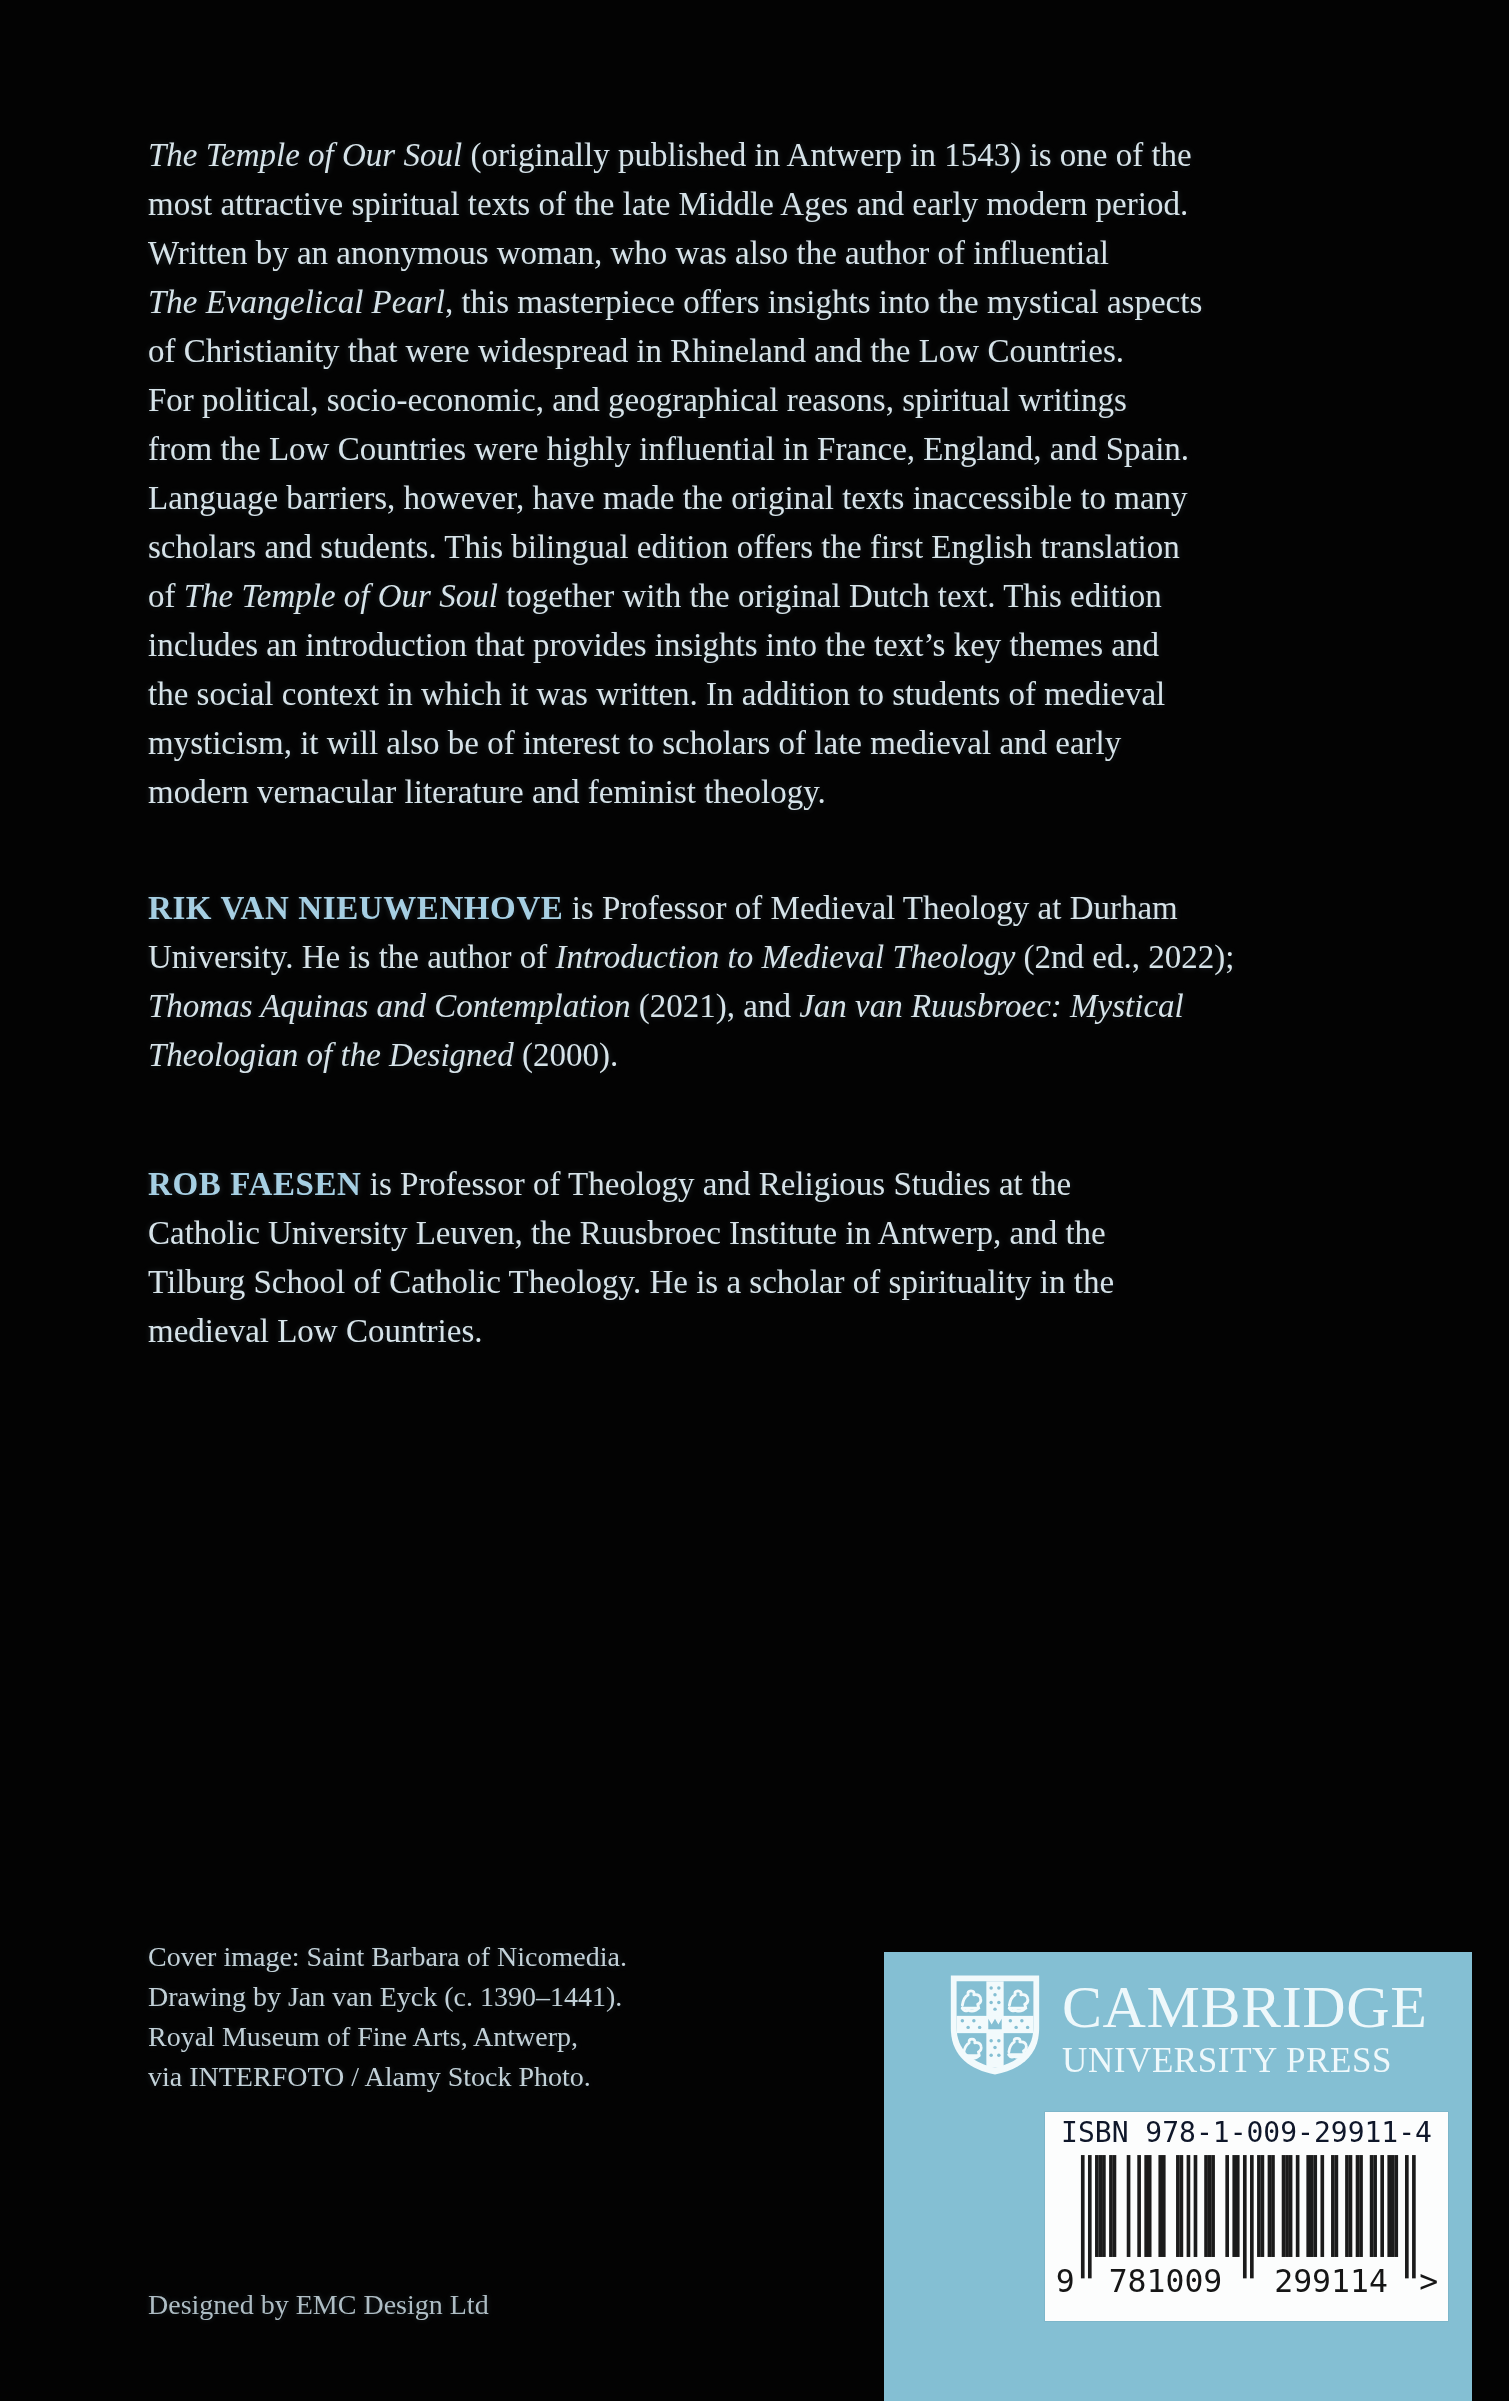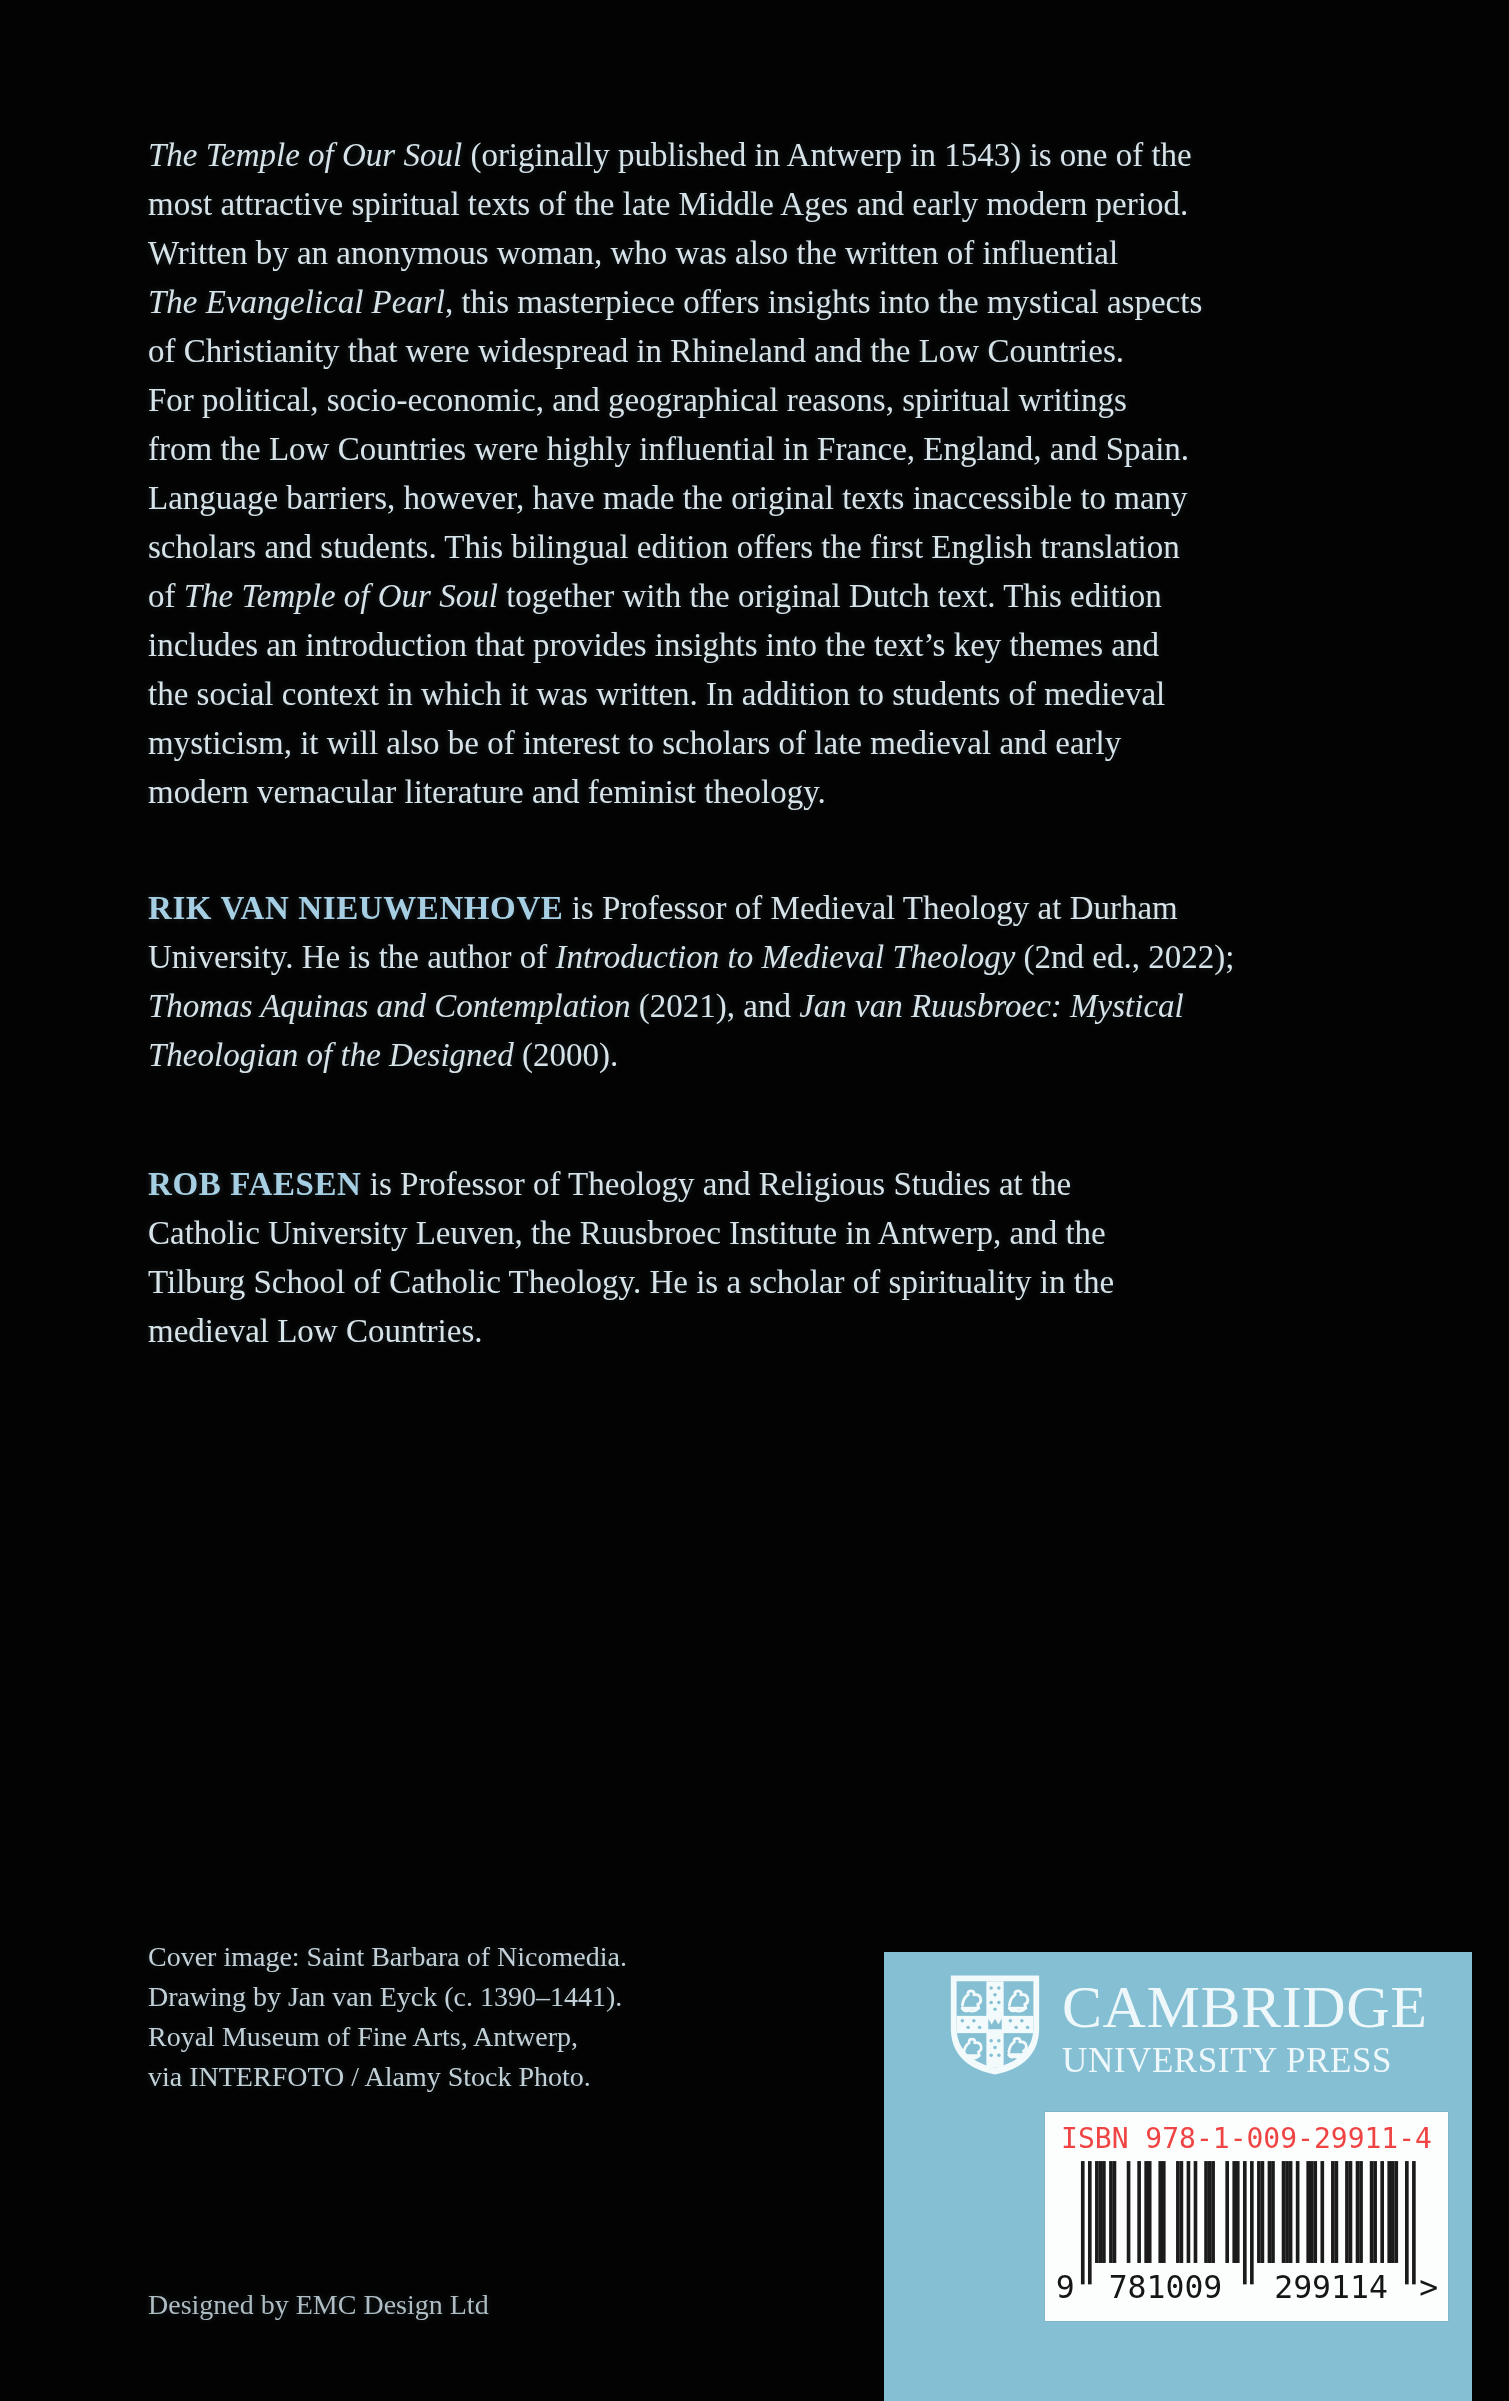--- a/index.html
+++ b/index.html
@@ -29,35 +29,35 @@
   .wordmark{margin-left:19px;color:#eef8fb;margin-top:3.8px;}
   .cam{font-size:60px;line-height:65px;letter-spacing:0.6px;font-weight:normal;}
   .uni{font-size:35px;line-height:39px;letter-spacing:0.6px;margin-top:1.3px;font-weight:normal;}
 
   .isbn-box{
     position:absolute;left:161px;top:160px;width:403px;height:209px;
     background:#fcfdfd;display:flex;flex-direction:column;align-items:center;
     box-shadow:0 0 0 0.6px rgba(40,70,80,.12);
   }
   .isbn-label{
-    margin-top:10px;
+    margin-top:4px;
     font-family:"DejaVu Sans Mono",monospace;
-    font-size:28px;color:#ef4444;white-space:nowrap;
+    font-size:28px;color:#0f172a;white-space:nowrap;
   }
   #barcode{margin-top:1.3px;display:block;}
 </style>
 </head>
 <body>
 
 <div class="page">
 
   <div class="textblock blurb">
       <div class="line"><span class="it">The Temple of Our Soul</span><span> (originally published in Antwerp in 1543) is one of the</span></div>
       <div class="line"><span>most attractive spiritual texts of the late Middle Ages and early modern period.</span></div>
-      <div class="line"><span>Written by an anonymous woman, who was also the written of influential</span></div>
+      <div class="line"><span>Written by an anonymous woman, who was also the author of influential</span></div>
       <div class="line"><span class="it">The Evangelical Pearl</span><span>, this masterpiece offers insights into the mystical aspects</span></div>
       <div class="line"><span>of Christianity that were widespread in Rhineland and the Low Countries.</span></div>
       <div class="line"><span>For political, socio-economic, and geographical reasons, spiritual writings</span></div>
       <div class="line"><span>from the Low Countries were highly influential in France, England, and Spain.</span></div>
       <div class="line"><span>Language barriers, however, have made the original texts inaccessible to many</span></div>
       <div class="line"><span>scholars and students. This bilingual edition offers the first English translation</span></div>
       <div class="line"><span>of </span><span class="it">The Temple of Our Soul</span><span> together with the original Dutch text. This edition</span></div>
       <div class="line"><span>includes an introduction that provides insights into the text’s key themes and</span></div>
       <div class="line"><span>the social context in which it was written. In addition to students of medieval</span></div>
       <div class="line"><span>mysticism, it will also be of interest to scholars of late medieval and early</span></div>

